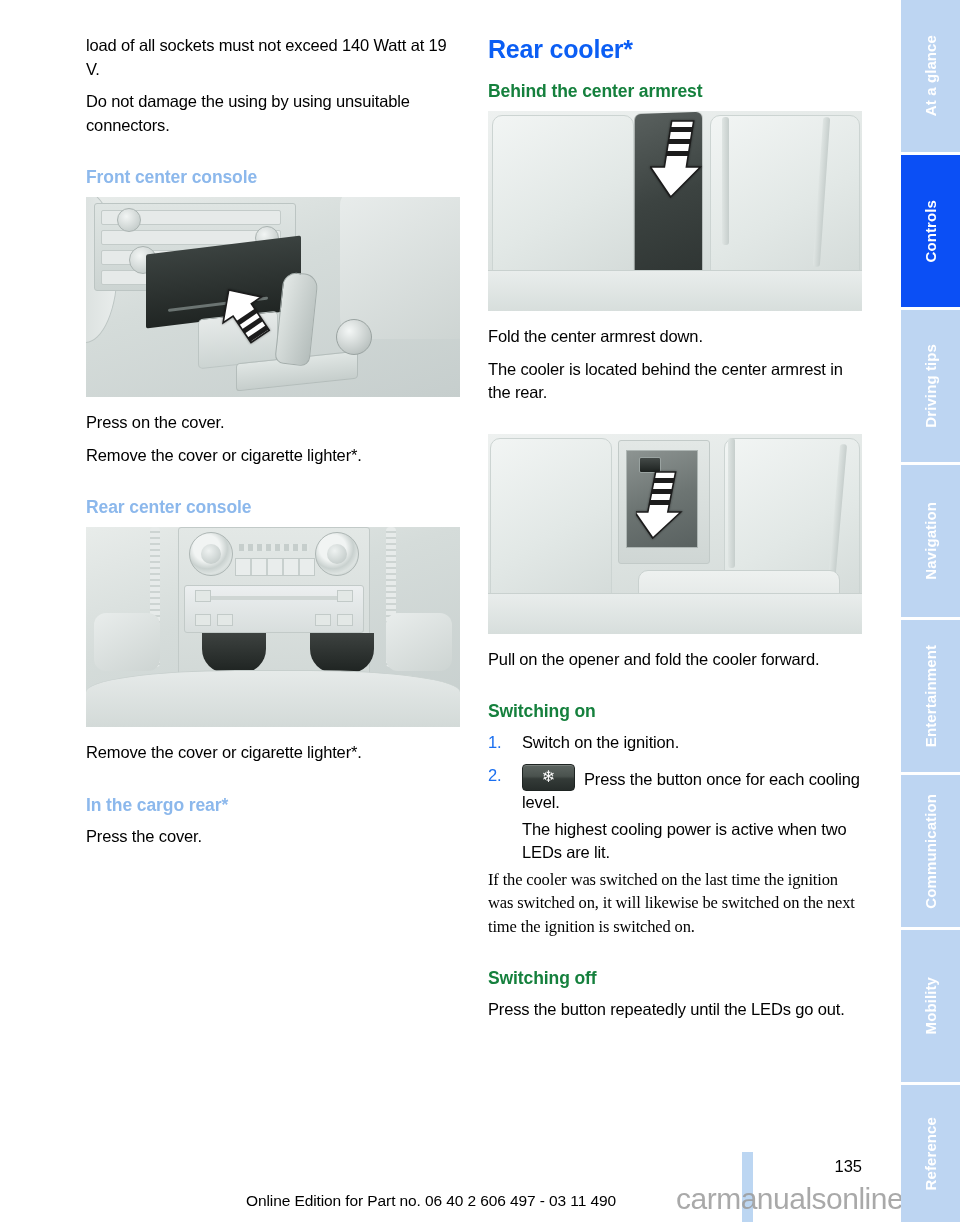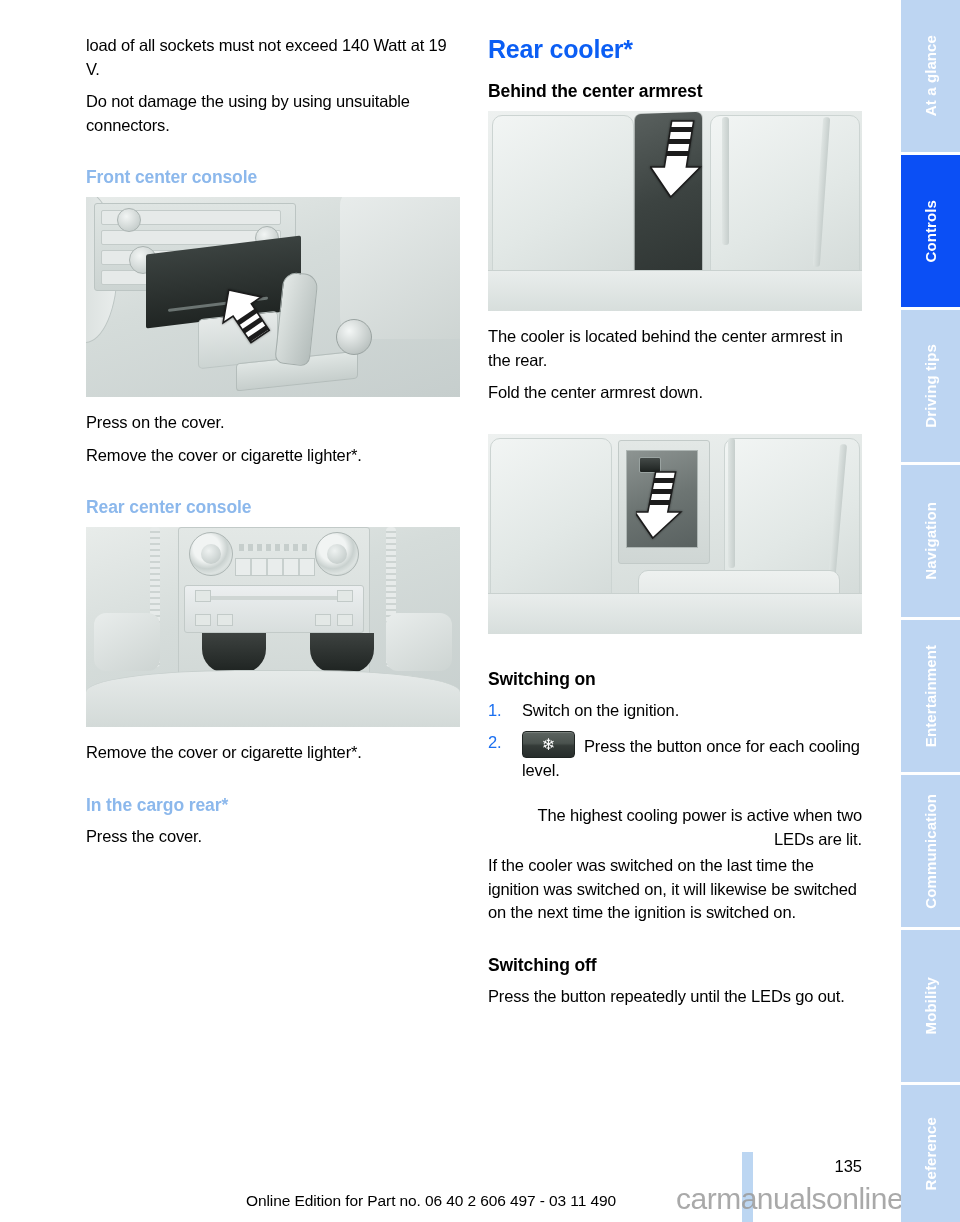--- a/index.html
+++ b/index.html
@@ -34,21 +34,21 @@
   
   .h1 {
     color: #0b5ef4;
     font-size: 25px;
     font-weight: bold;
     line-height: 30px;
     margin: 0 0 16px 0;
     letter-spacing: -0.2px;
   }
   .h2 {
-    color: #000000;
+    color: #15803d;
     font-size: 17.5px;
     font-weight: bold;
     line-height: 22px;
     margin: 0 0 9px 0;
     letter-spacing: -0.1px;
   }
   .h2-soft {
     color: #8cb8ec;
     font-size: 17.5px;
     font-weight: bold;
@@ -286,21 +286,21 @@
     font-size: 16.5px;
     line-height: 23.5px;
     letter-spacing: -0.15px;
   }
   ol.steps > li .num {
     position: absolute; left: 0; top: 0;
     color: #1a6ff0;
     font-size: 16.5px;
     line-height: 23.5px;
   }
-  .sub-line { display: block; margin-top: 22px; text-align: right; }
+  .sub-line { display: block; margin-top: 3px; }
   .cool-btn {
     display: inline-block;
     vertical-align: -6px;
     width: 51px; height: 25px;
     margin-right: 9px;
     border-radius: 4px;
     background: linear-gradient(180deg,#5c6460 0%, #4a524e 45%, #343b38 55%, #272d2b 100%);
     border: 1px solid #1e2422;
     position: relative;
     box-shadow: inset 0 1px 0 rgba(255,255,255,0.18);
@@ -478,22 +478,22 @@
       <svg class="arrow" style="left:162px;top:8px;" width="66" height="82" viewBox="0 0 66 82">
         <g transform="skewX(-9)">
           <polygon points="22,2 44,2 44,48 58,48 33,78 8,48 22,48" fill="#ffffff" stroke="#1c1c1c" stroke-width="1.6"></polygon>
           <rect x="22" y="8" width="22" height="5" fill="#1c1c1c"></rect>
           <rect x="22" y="20" width="22" height="5" fill="#1c1c1c"></rect>
           <rect x="22" y="32" width="22" height="5" fill="#1c1c1c"></rect>
         </g>
       </svg>
     </div>
 
+    <p class="body">Fold the center armrest down.</p>
     <p class="body">The cooler is located behind the center armrest in the rear.</p>
-    <p class="body">Fold the center armrest down.</p>
 
     <div class="gap-md"></div>
 
 
     <div class="figure fig-seats">
       <div class="s-seatback" style="left:2px;width:120px;"></div>
       <div class="s-seatback" style="left:236px;width:134px;"></div>
       <div class="s-belt" style="left:240px;top:4px;height:130px;"></div>
       <div class="s-belt" style="left:346px;top:10px;height:140px;transform:rotate(5deg);"></div>
       <div class="s-coolerframe"></div>
@@ -506,40 +506,41 @@
       <svg class="arrow" style="left:148px;top:36px;" width="60" height="72" viewBox="0 0 60 72">
         <g transform="skewX(-11)">
           <polygon points="20,2 40,2 40,42 53,42 30,68 7,42 20,42" fill="#ffffff" stroke="#1c1c1c" stroke-width="1.6"></polygon>
           <rect x="20" y="8" width="20" height="5" fill="#1c1c1c"></rect>
           <rect x="20" y="19" width="20" height="5" fill="#1c1c1c"></rect>
           <rect x="20" y="30" width="20" height="5" fill="#1c1c1c"></rect>
         </g>
       </svg>
     </div>
 
+    <p class="body">Pull on the opener and fold the cooler forward.</p>
 
     <div class="gap-md"></div>
 
     <h2 class="h2">Switching on</h2>
 
     <ol class="steps">
       <li>
         <span class="num">1.</span>
         <span>Switch on the ignition.</span>
       </li>
       <li style="margin-top:9px;">
         <span class="num">2.</span>
         <span class="cool-btn">
           <span class="snow">❄</span>
         </span><span>Press the button once for each cooling level.</span>
         <span class="sub-line">The highest cooling power is active when two LEDs are lit.</span>
       </li>
     </ol>
 
-    <p class="body" style="margin-top:2px;">If the cooler was switched on the last time the ignition was switched on, it will likewise be switched on the next time the ignition is switched on.</p>
+    <p class="body" style="margin-top:2px;font-family:Liberation Serif, serif;">If the cooler was switched on the last time the ignition was switched on, it will likewise be switched on the next time the ignition is switched on.</p>
 
     <div class="gap-md"></div>
 
     <h2 class="h2">Switching off</h2>
     <p class="body">Press the button repeatedly until the LEDs go out.</p>
   </div>
 
   <div class="pagemark"></div>
   <div class="pagenum">135</div>
   <div class="footer">Online Edition for Part no. 06 40 2 606 497 - 03 11 490</div>

